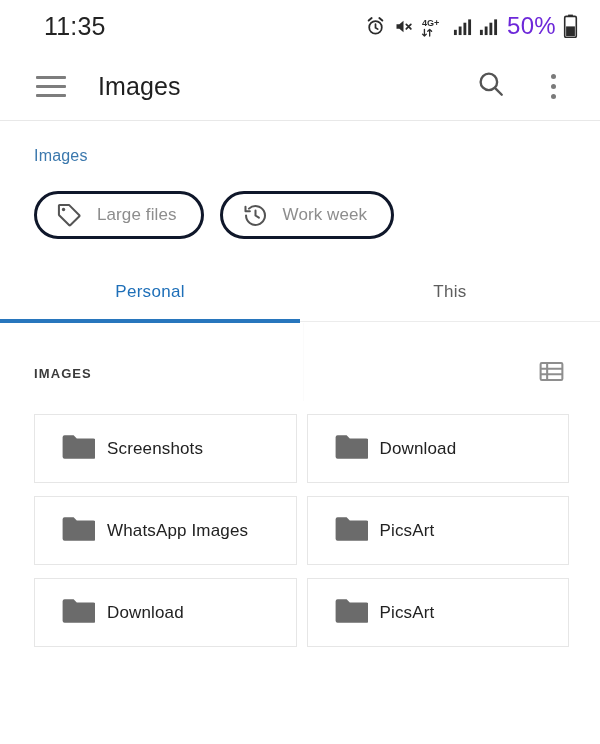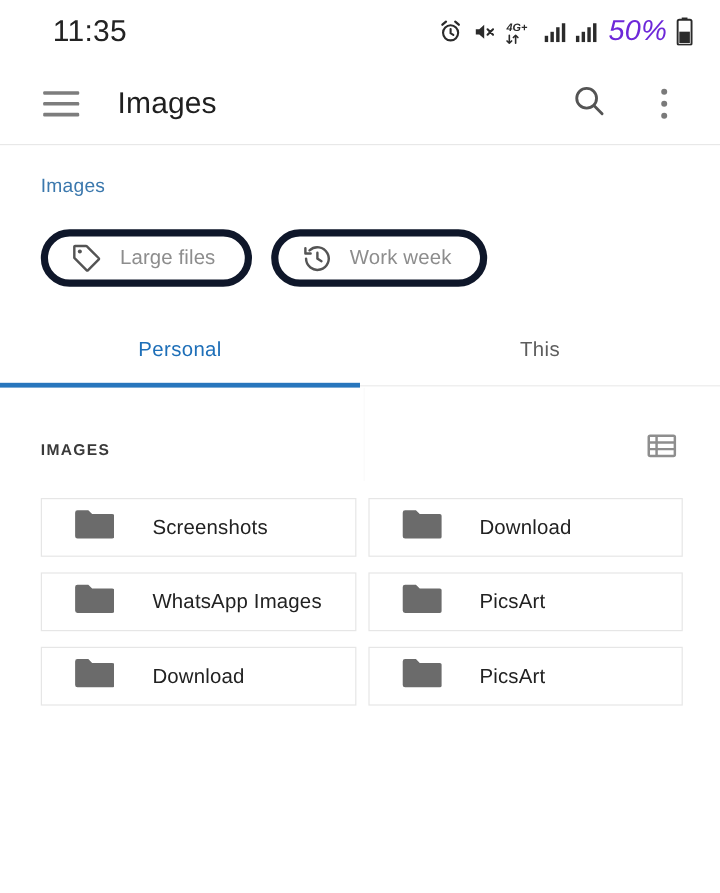--- a/index.html
+++ b/index.html
@@ -12,21 +12,21 @@
   }
   .phone { position:relative; width:600px; height:744px; background:#fff; }
 
   
   .statusbar {
     height:52px; display:flex; align-items:center;
     justify-content:space-between; padding:0 22px 0 44px;
     color:#1b1b1b;
   }
   .status-time { font-size:25px; letter-spacing:.2px; color:#232323; }
-  .status-icons { display:flex; align-items:center; gap:7px;font-style:italic; }
+  .status-icons { display:flex; align-items:center; gap:7px; }
   .status-icons svg { display:block; }
   .batt-pct { font-size:24px; color:#6d28d9; letter-spacing:.3px; margin-left:2px; }
 
   
   .appbar {
     height:69px; display:flex; align-items:center;
     padding:0 24px 0 28px; background:#fff;
     border-bottom:1px solid #e8e8e8;
   }
   .iconbtn {
@@ -45,21 +45,21 @@
 
   
   .breadcrumb { padding:26px 0 0 34px; }
   .breadcrumb-link { font-size:16px; color:#3b78ad; letter-spacing:.2px; }
 
   
   .chips { display:flex; gap:16px; padding:26px 0 0 34px; }
   .chip {
     display:flex; align-items:center; gap:14px;
     height:48px; padding:0 24px 0 19px;
-    border:6px solid #0f172a; border-radius:24px; background:#fff;
+    border:3px solid #0f172a; border-radius:24px; background:#fff;
   }
   .chip-label { font-size:17px; color:#8d8d8d; letter-spacing:.1px; }
   .chip svg { display:block; }
 
   
   .tabs { display:flex; margin-top:26px; position:relative; height:54px; }
   .tab {
     flex:1 1 50%; display:flex; align-items:center; justify-content:center;
     font-size:17px; letter-spacing:.3px;
   }
@@ -81,22 +81,22 @@
     position:absolute; left:303px; top:0; width:1px; height:78px;
     background:#fbfbfb;
   }
 
   
   .grid {
     display:grid; grid-template-columns:1fr 1fr;
     gap:13px 10px; padding:24px 31px 0 34px;
   }
   .card {
-    display:flex; align-items:center; gap:32px;
-    height:49px; padding:0 0 0 26px;
+    display:flex; align-items:center; gap:12px;
+    height:69px; padding:0 0 0 26px;
     border:1px solid #e6e6e6; background:#fff;
   }
   .card-label { font-size:17px; color:#222; letter-spacing:.15px; }
   .folder { flex:0 0 auto; display:block; }
 </style>
 </head>
 <body>
 
 <div class="phone">
 

